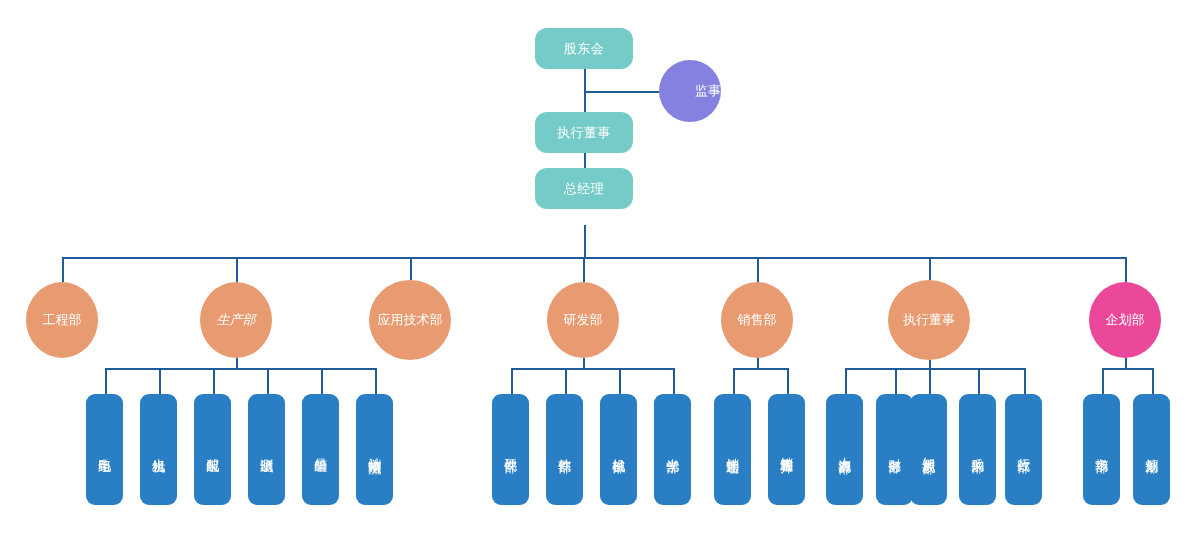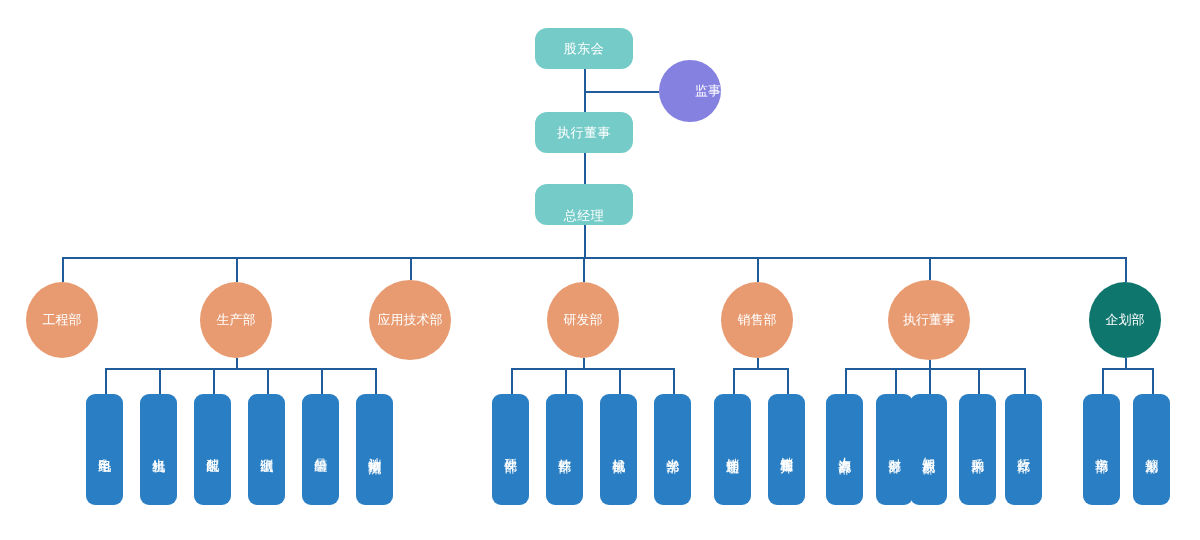--- a/index.html
+++ b/index.html
@@ -137,45 +137,45 @@
       <div class="line-v" style="left: 1151.5px; top: 368px; height: 26px;"></div>
     </div>
 
   <div id="nodes-layer">
       <div class="node-top" style="left: 535px; top: 28px; width: 98px; height: 41px; background: rgb(116, 203, 200);">
         <span>股东会</span>
       </div>
       <div class="node-top" style="left: 535px; top: 112px; width: 98px; height: 41px; background: rgb(116, 203, 200);">
         <span>执行董事</span>
       </div>
-      <div class="node-top" style="left: 535px; top: 184px; width: 98px; height: 41px; background: rgb(116, 203, 200); align-items: flex-end;">
+      <div class="node-top" style="left: 535px; top: 168px; width: 98px; height: 41px; background: rgb(116, 203, 200);">
         <span>总经理</span>
       </div>
       <div class="node-circle-purple" style="left: 659px; top: 60px; width: 62px; height: 62px; background: rgb(133, 129, 224);">
         <span>监事</span>
       </div>
       <div class="node-dept" style="left: 26px; top: 282px; width: 72px; height: 76px; background: rgb(232, 154, 112);">
         <span>工程部</span>
       </div>
-      <div class="node-dept" style="left: 200px; top: 282px; width: 72px; height: 76px; background: rgb(232, 154, 112);">
+      <div class="node-dept" style="left: 200px; top: 282px; width: 72px; height: 76px; background: rgb(232, 154, 112); font-style: italic;">
         <span>生产部</span>
       </div>
       <div class="node-dept" style="left: 369px; top: 280px; width: 82px; height: 80px; background: rgb(232, 154, 112); font-family: Liberation Serif, serif;">
         <span>应用技术部</span>
       </div>
       <div class="node-dept" style="left: 547px; top: 282px; width: 72px; height: 76px; background: rgb(232, 154, 112);">
         <span>研发部</span>
       </div>
       <div class="node-dept" style="left: 721px; top: 282px; width: 72px; height: 76px; background: rgb(232, 154, 112); text-align: right;">
         <span>销售部</span>
       </div>
       <div class="node-dept" style="left: 888px; top: 280px; width: 82px; height: 80px; background: rgb(232, 154, 112);">
         <span>执行董事</span>
       </div>
-      <div class="node-dept" style="left: 1089px; top: 282px; width: 72px; height: 76px; background: #0f766e;">
+      <div class="node-dept" style="left: 1089px; top: 282px; width: 72px; height: 76px; background: #ec4899;">
         <span>企划部</span>
       </div>
       <div class="node-leaf" style="left: 86px; top: 394px; width: 37px; height: 111px; background: rgb(42, 127, 196);">
         <span class="leaf-label">电路组</span>
       </div>
       <div class="node-leaf" style="left: 140px; top: 394px; width: 37px; height: 111px; background: rgb(42, 127, 196);">
         <span class="leaf-label">光机组</span>
       </div>
       <div class="node-leaf" style="left: 194px; top: 394px; width: 37px; height: 111px; background: rgb(42, 127, 196);">
         <span class="leaf-label">装配组</span>

